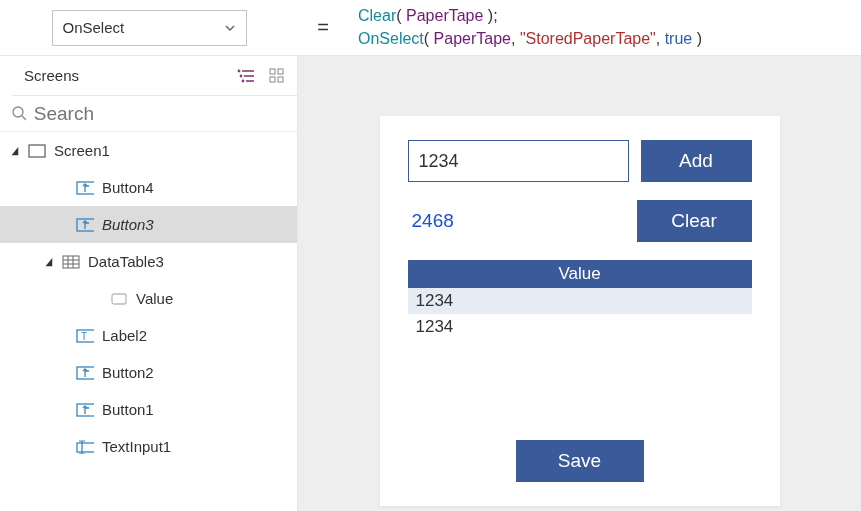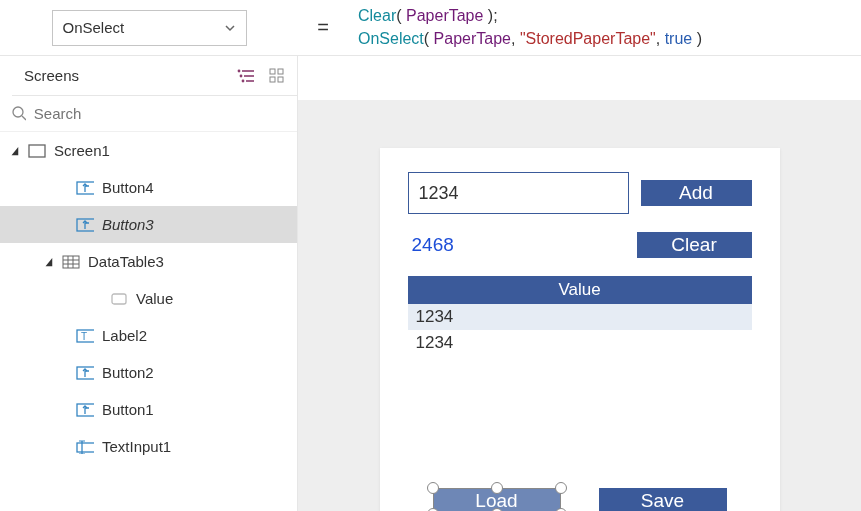--- a/index.html
+++ b/index.html
@@ -19,37 +19,37 @@
 .tok-str { color: #b03030; }
 .tok-kw { color: #2a5db0; }
 .tok-punc { color: #333; }
 
 .main { display: flex; height: calc(511px - 56px); }
 .sidebar { width: 298px; border-right: 1px solid #e6e6e6; background: #fff; display: flex; flex-direction: column; }
 .sidebar-header { height: 40px; display: flex; align-items: center; justify-content: space-between; padding: 0 12px; border-bottom: 1px solid #e6e6e6; margin-left: 12px; }
 .sidebar-header .title { font-size: 15px; color: #333; }
 .sidebar-header .icons { display: flex; gap: 14px; }
 .sidebar-search { height: 36px; display: flex; align-items: center; padding: 0 12px; border-bottom: 1px solid #f0f0f0; gap: 8px; }
-.sidebar-search input { border: none; outline: none; width: 100%; font-size: 15px; color: #666; }
+.sidebar-search input { border: none; outline: none; width: 100%; font-size: 19px; color: #666; }
 .tree { flex: 1; overflow: auto; font-size: 15px; }
 .tree-row { height: 37px; display: flex; align-items: center; gap: 8px; cursor: default; }
 .tree-row.selected { background: #dcdcdc; font-style: italic; }
 .tree-indent-0 { padding-left: 10px; }
 .tree-indent-1 { padding-left: 58px; }
 .tree-indent-2 { padding-left: 44px; }
 .tree-indent-3 { padding-left: 92px; }
 .tree-arrow { width: 10px; display: inline-flex; justify-content: center; color: #333; font-size: 11px; }
 .tree-icon { width: 18px; height: 16px; display: inline-flex; align-items: center; justify-content: center; }
 .tree-label { color: #333; }
 
-.canvas-area { flex: 1; background: #eee; display: flex; align-items: flex-start; justify-content: center; padding-top: 48px; margin-top: 44px; }
+.canvas-area { flex: 1; background: #eee; display: flex; align-items: flex-start; justify-content: center; padding-top: 60px; }
 .phone-screen { width: 400px; height: 390px; background: #fff; box-shadow: 0 1px 3px rgba(0,0,0,0.08); padding: 24px 0 0 0; position: relative; }
 .phone-row { display: flex; align-items: center; justify-content: flex-start; padding: 0 28px; gap: 12px; margin-bottom: 18px; }
 .app-input { width: 221px; height: 42px; border: 1px solid #3a5a9a; padding: 0 10px; font-size: 18px; color: #333; }
-.app-button { width: 117px; height: 26px; background: #3b5a9a; color: #fff; border: none; font-size: 19px; font-weight: 500; display: flex; align-items: center; justify-content: center; }
+.app-button { width: 117px; height: 42px; background: #3b5a9a; color: #fff; border: none; font-size: 19px; font-weight: 500; display: flex; align-items: center; justify-content: center; }
 .app-total { width: 221px; font-size: 19px; color: #1d4ed8; padding-left: 4px; }
 .data-table { margin: 10px 28px 0 28px; width: 344px; }
 .dt-header { background: #3b5a9a; color: #fff; text-align: center; height: 28px; line-height: 28px; font-size: 17px; }
 .dt-row { height: 26px; line-height: 26px; padding: 0 8px; font-size: 17px; color: #333; }
 .dt-row.sel { background: #e6ecf4; }
 .bottom-buttons { position: absolute; bottom: 24px; left: 0; right: 0; display: flex; justify-content: center; gap: 38px; }
 .selected-button-wrap { position: relative; }
 .handle { position: absolute; width: 12px; height: 12px; background: #fff; border: 1px solid #888; border-radius: 50%; }
 .handle.tl { left: -6px; top: -6px; }
 .handle.tc { left: calc(50% - 6px); top: -6px; }
@@ -220,26 +220,17 @@
         <button class="app-button">Clear</button>
       </div>
       <div class="data-table">
         <div class="dt-header">Value</div>
         <div id="dt-body">
             <div class="dt-row sel">1234</div>
             <div class="dt-row">1234</div>
           </div>
       </div>
       <div class="bottom-buttons">
-        <div class="selected-button-wrap">
-          <button class="app-button">Load</button>
-          <div class="handle tl"></div>
-          <div class="handle tc"></div>
-          <div class="handle tr"></div>
-          <div class="handle bl"></div>
-          <div class="handle bc"></div>
-          <div class="handle br"></div>
-        </div>
         <button class="app-button" style="width:128px">Save</button>
       </div>
     </div>
   </div>
 </div>
 
 </body></html>

